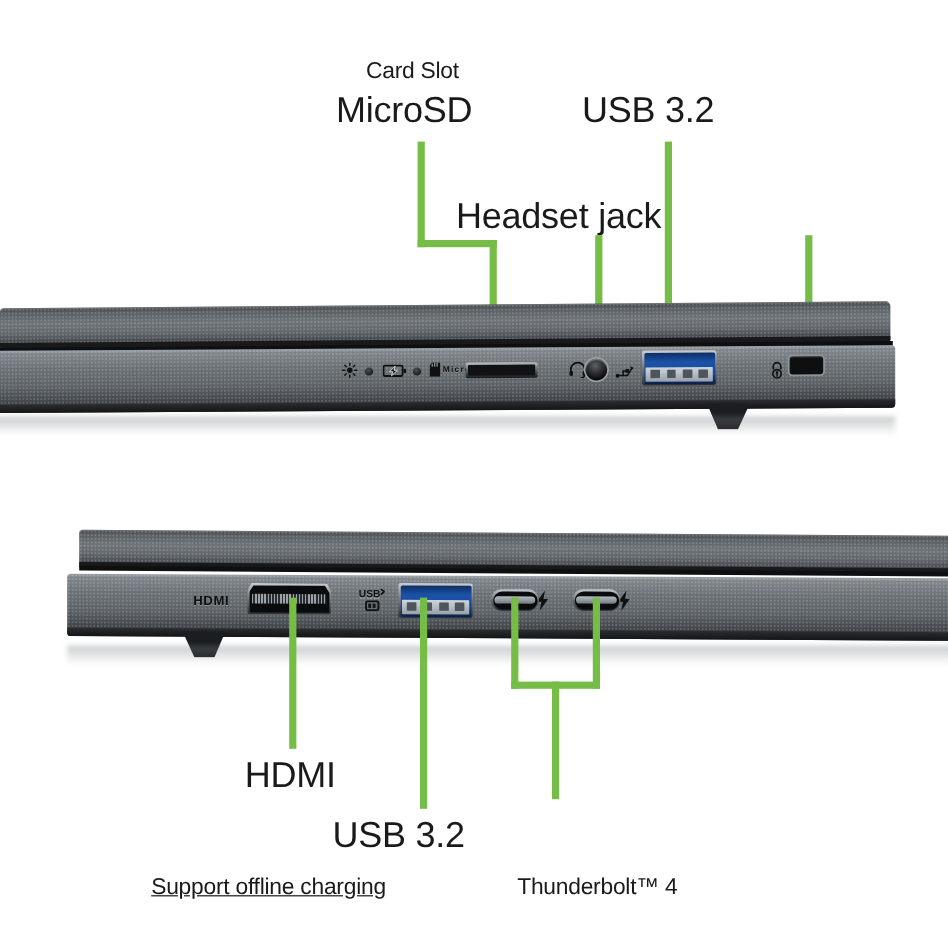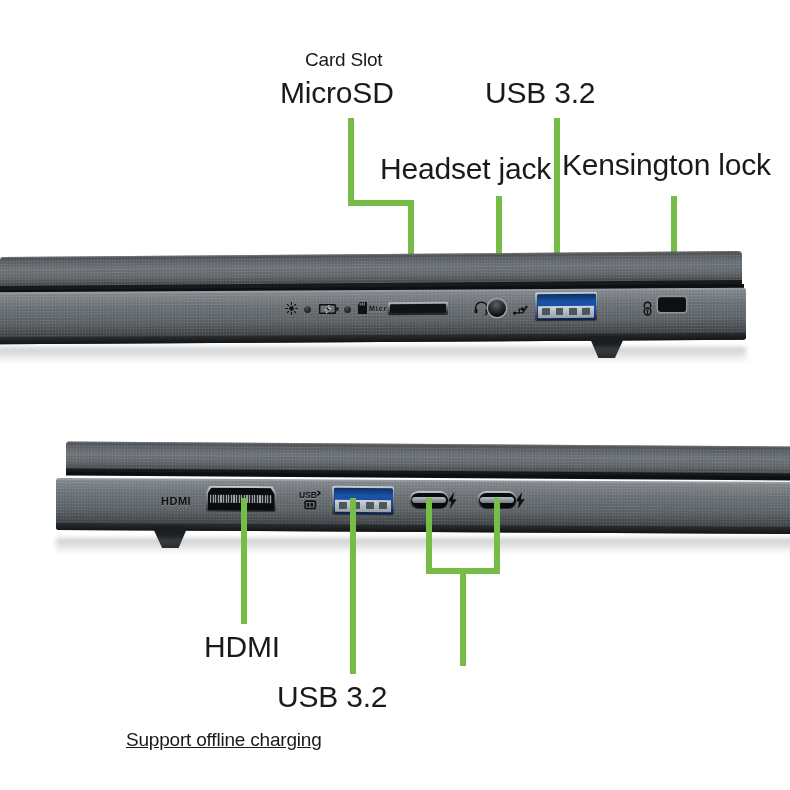--- a/index.html
+++ b/index.html
@@ -252,25 +252,24 @@
   }
 </style>
 </head>
 <body>
 
 <div id="stage">
 
   <div class="label small" style="left:305px; top:50px;">Card Slot</div>
   <div class="label big" style="left:280px; top:78px;">MicroSD</div>
 
-  <div class="label big" style="left:380px; top:154px;">Headset jack</div>
+  <div class="label big" style="left:380px; top:166px;">Headset jack</div>
 
   <div class="label big" style="left:485px; top:78px;">USB 3.2</div>
 
-  <div class="label big" style="left:562px; top:150px;">Kensington lock</div>
 
   <div class="leader v" style="left: 348px; top: 118px; height: 88px; background: rgb(118, 189, 71);"></div>
   <div class="leader h" style="left: 348px; top: 200px; width: 66px; background: rgb(118, 189, 71);"></div>
   <div class="leader v" style="left: 408px; top: 200px; height: 118px; background: rgb(118, 189, 71);"></div>
 
   <div class="leader v" style="left: 496px; top: 196px; height: 122px; background: rgb(118, 189, 71);"></div>
 
   <div class="leader v" style="left: 554px; top: 118px; height: 200px; background: rgb(118, 189, 71);"></div>
 
   <div class="leader v" style="left: 671px; top: 196px; height: 122px; background: rgb(118, 189, 71);"></div>
@@ -460,14 +459,15 @@
   <div class="leader v" style="left: 426px; top: 498px; height: 76px; background: rgb(118, 189, 71);"></div>
   <div class="leader v" style="left: 494px; top: 498px; height: 76px; background: rgb(118, 189, 71);"></div>
   <div class="leader h" style="left: 426px; top: 568px; width: 74px; background: rgb(118, 189, 71);"></div>
   <div class="leader v" style="left: 460px; top: 568px; height: 98px; background: rgb(118, 189, 71);"></div>
 
   <div class="label big" style="left:204px; top:632px;">HDMI</div>
 
   <div class="label big" style="left:277px; top:682px;">USB 3.2</div>
   <div class="label small" style="left:126px; top:730px;text-decoration:underline;">Support offline charging</div>
 
+  <div class="label small" style="left:431px; top:730px;">Thunderbolt™ 4</div>
 
 </div>
 
 </body></html>

